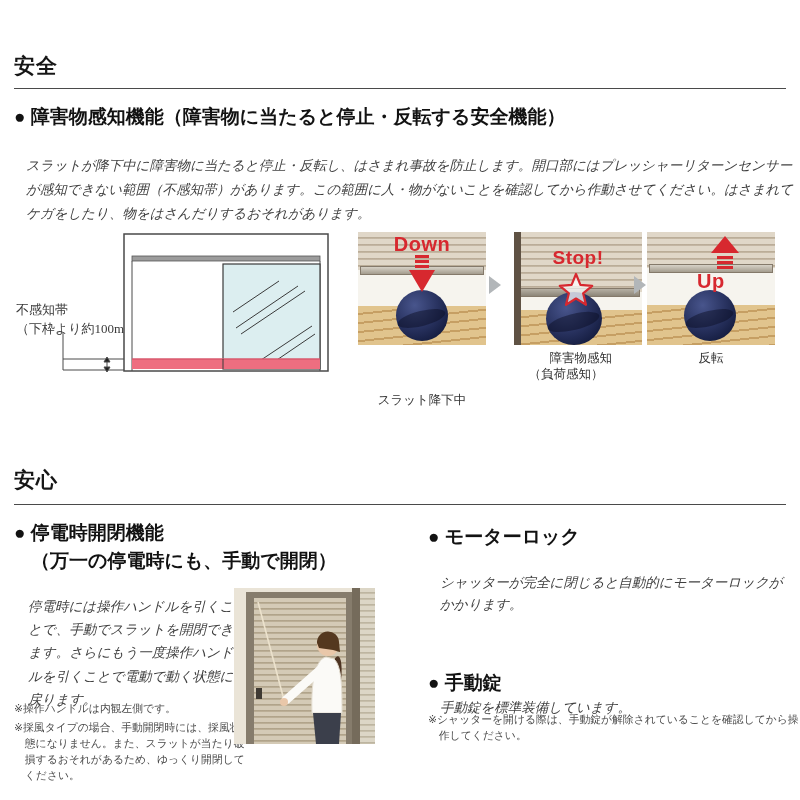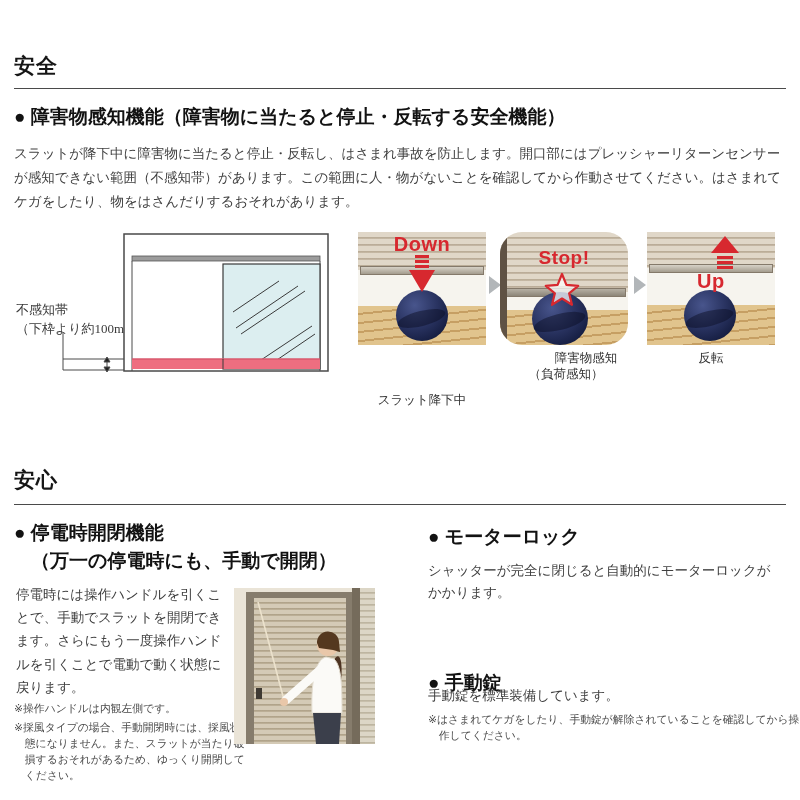--- a/index.html
+++ b/index.html
@@ -7,21 +7,21 @@
     width:800px; height:800px; background:#ffffff;
     font-family:"Liberation Sans","DejaVu Sans",sans-serif;
     color:#3c3c3c;
   }
   .page { position:relative; width:800px; height:800px; overflow:hidden; background:#fff; }
 
   .section-title { position:absolute; left:14px; margin:0; font-size:21px; font-weight:bold; color:#161616; letter-spacing:1px; }
   .rule { position:absolute; left:14px; width:772px; height:0; border-top:1.5px solid #4a4a4a; }
 
   .feature-h { position:absolute; margin:0; font-size:19px; font-weight:bold; color:#121212; }
-  .body-text { position:absolute; margin:0; font-size:13.5px; line-height:1.78; color:#3f3f3f; }
+  .body-text { position:absolute; margin:12px; font-size:13.5px; line-height:1.78; color:#3f3f3f;font-style:italic; }
 
   
   .diagram-svg { position:absolute; left:0; top:228px; }
   .diagram-label { position:absolute; left:16px; top:301px; font-size:13px; line-height:1.45; color:#3a3a3a;font-family:Liberation Serif, serif; }
 
   
   .photo { position:absolute; top:232px; width:128px; height:113px; overflow:hidden; background:#f6f4ee; }
   .ph-layer { position:absolute; left:0; right:0; }
   .ph-slats { top:0; background:repeating-linear-gradient(180deg,#e0d7c8 0px,#e0d7c8 5px,#b6a893 5px,#c8bba8 7px); }
   .ph-rail  { left:2px; right:2px; height:7px; background:linear-gradient(#d6d1c6,#a49c8e); border:1px solid #84796a; }
@@ -105,33 +105,33 @@
         <rect x="6" y="5" width="14" height="3"></rect>
         <rect x="6" y="10" width="14" height="3"></rect>
         <polygon points="0,15 26,15 13,37"></polygon>
       </g>
     </svg>
   </div>
   <div class="caption" style="left:348px; top:350px; width:148px;margin-top:42px;">スラット降下中</div>
 
   <div class="tri-arrow" style="left:489px; top:276px;"></div>
 
-  <div class="photo" style="left:500px;border-radius:22px;">
+  <div class="photo" style="left:514px;">
     <div class="ph-layer ph-slats" style="height:60px;"></div>
     <div class="ph-layer ph-rail" style="top:56px; background:linear-gradient(#b6b0a4,#8c8578);"></div>
     <div class="ph-layer ph-white" style="top:65px; height:13px;"></div>
     <div class="ph-layer ph-deck" style="height:35px;"></div>
     <div class="ph-edge"></div>
     <div class="ball" style="left:32px; top:60px; width:56px; height:53px;"></div>
     <div class="oword" style="left:0; width:128px; top:15px; text-align:center; font-size:19px;">Stop!</div>
     <svg class="oarrow" style="left:42px; top:38px;" width="40" height="40" viewBox="0 0 40 40">
       <polygon points="20,4 24.4,14.9 36.2,15.8 27.1,23.3 30,34.8 20,28.5 10,34.8 12.9,23.3 3.8,15.8 15.6,14.9" fill="rgba(255,255,255,0.72)" stroke="#d7282f" stroke-width="2.2" stroke-linejoin="round"></polygon>
     </svg>
   </div>
-  <div class="caption" style="left:512px; top:350px; width:148px;">障害物感知</div>
+  <div class="caption" style="left:464px; top:350px; width:148px;text-align:right;">障害物感知</div>
   <div class="caption" style="left:492px; top:366px; width:148px;">（負荷感知）</div>
 
   <div class="tri-arrow" style="left:634px; top:276px;"></div>
 
   <div class="photo" style="left:647px;">
     <div class="ph-layer ph-slats" style="height:36px;"></div>
     <div class="ph-layer ph-rail" style="top:32px;"></div>
     <div class="ph-layer ph-white" style="top:41px; height:32px;"></div>
     <div class="ph-layer ph-deck" style="height:40px;"></div>
     <div class="ball" style="left:37px; top:58px; width:52px; height:51px;"></div>
@@ -177,16 +177,16 @@
       <path d="M79,125 L107,125 L105,156 L82,156 Z" fill="#3b3f4b"></path>
     </svg>
   </div>
 
   <h2 class="feature-h" style="left:428px; top:524px;">● モーターロック</h2>
   <p class="body-text" style="left:428px; top:560px; width:350px; line-height:1.62;">シャッターが完全に閉じると自動的にモーターロックがかかります。</p>
 
   <h2 class="feature-h" style="left:428px; top:650px;margin-top:20px;">● 手動錠</h2>
   <p class="body-text" style="left:428px; top:684px; width:350px;">手動錠を標準装備しています。</p>
   <div class="notes-block" style="left:428px; top:712px; width:372px;">
-    <p class="note">※はさまれてケガをしたり、手動錠が解除されていることを確認してから操作してください。</p>
+    <p class="note">※シャッターを開ける際は、手動錠が解除されていることを確認してから操作してください。</p>
   </div>
 
 </div>
 
 </body></html>

